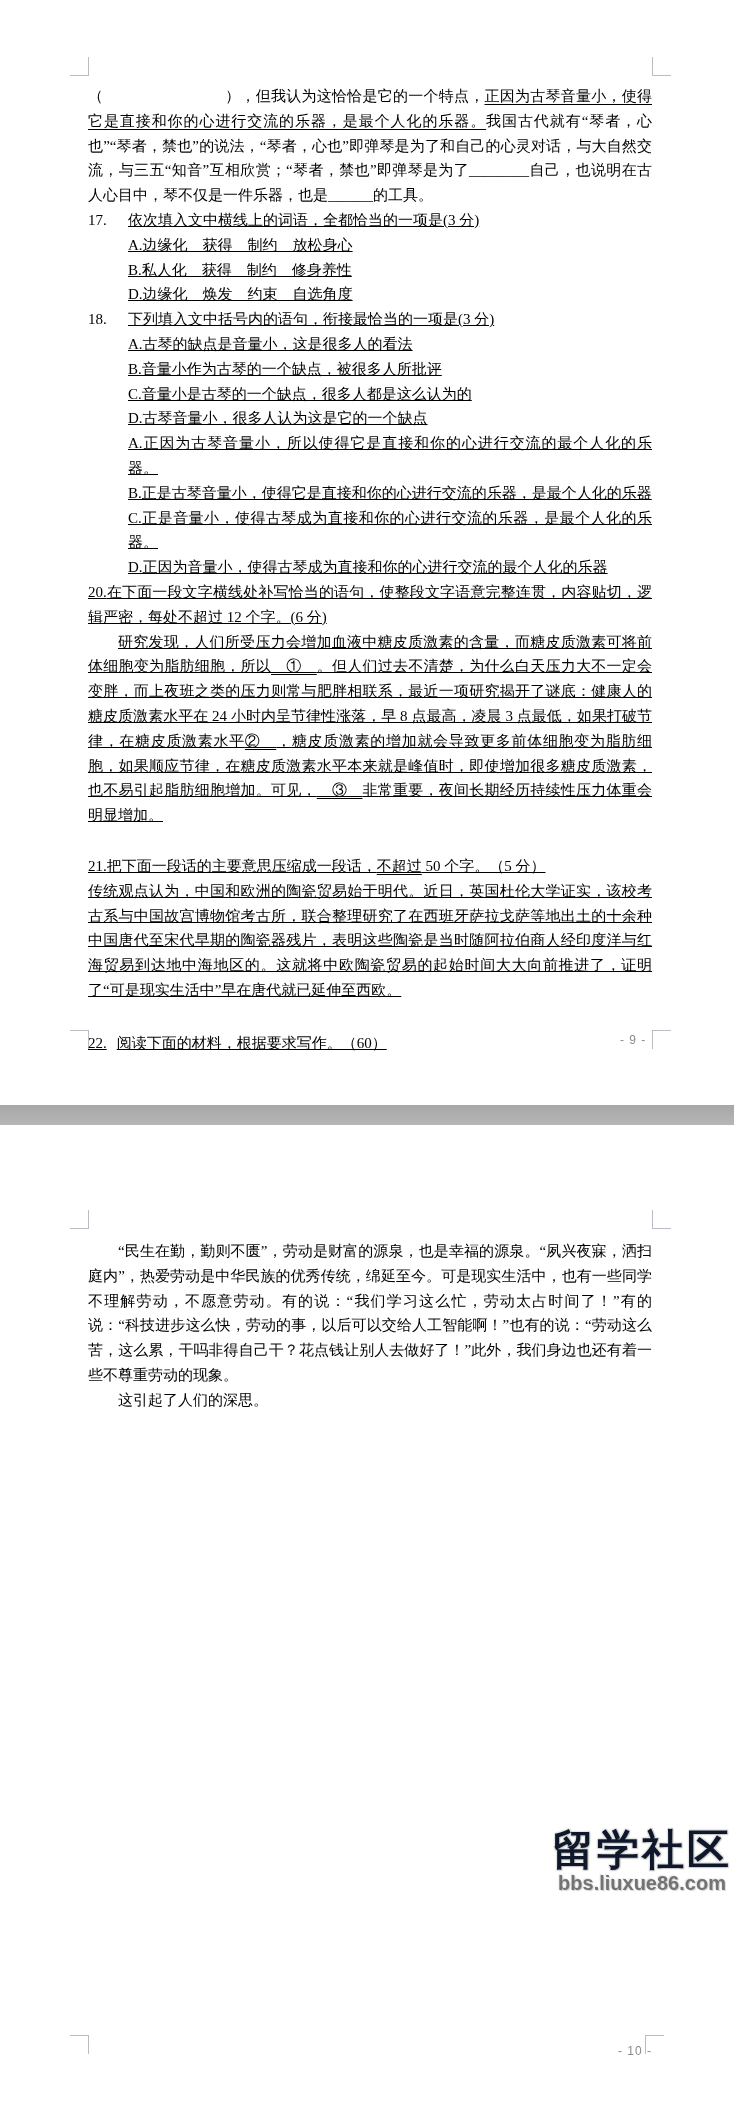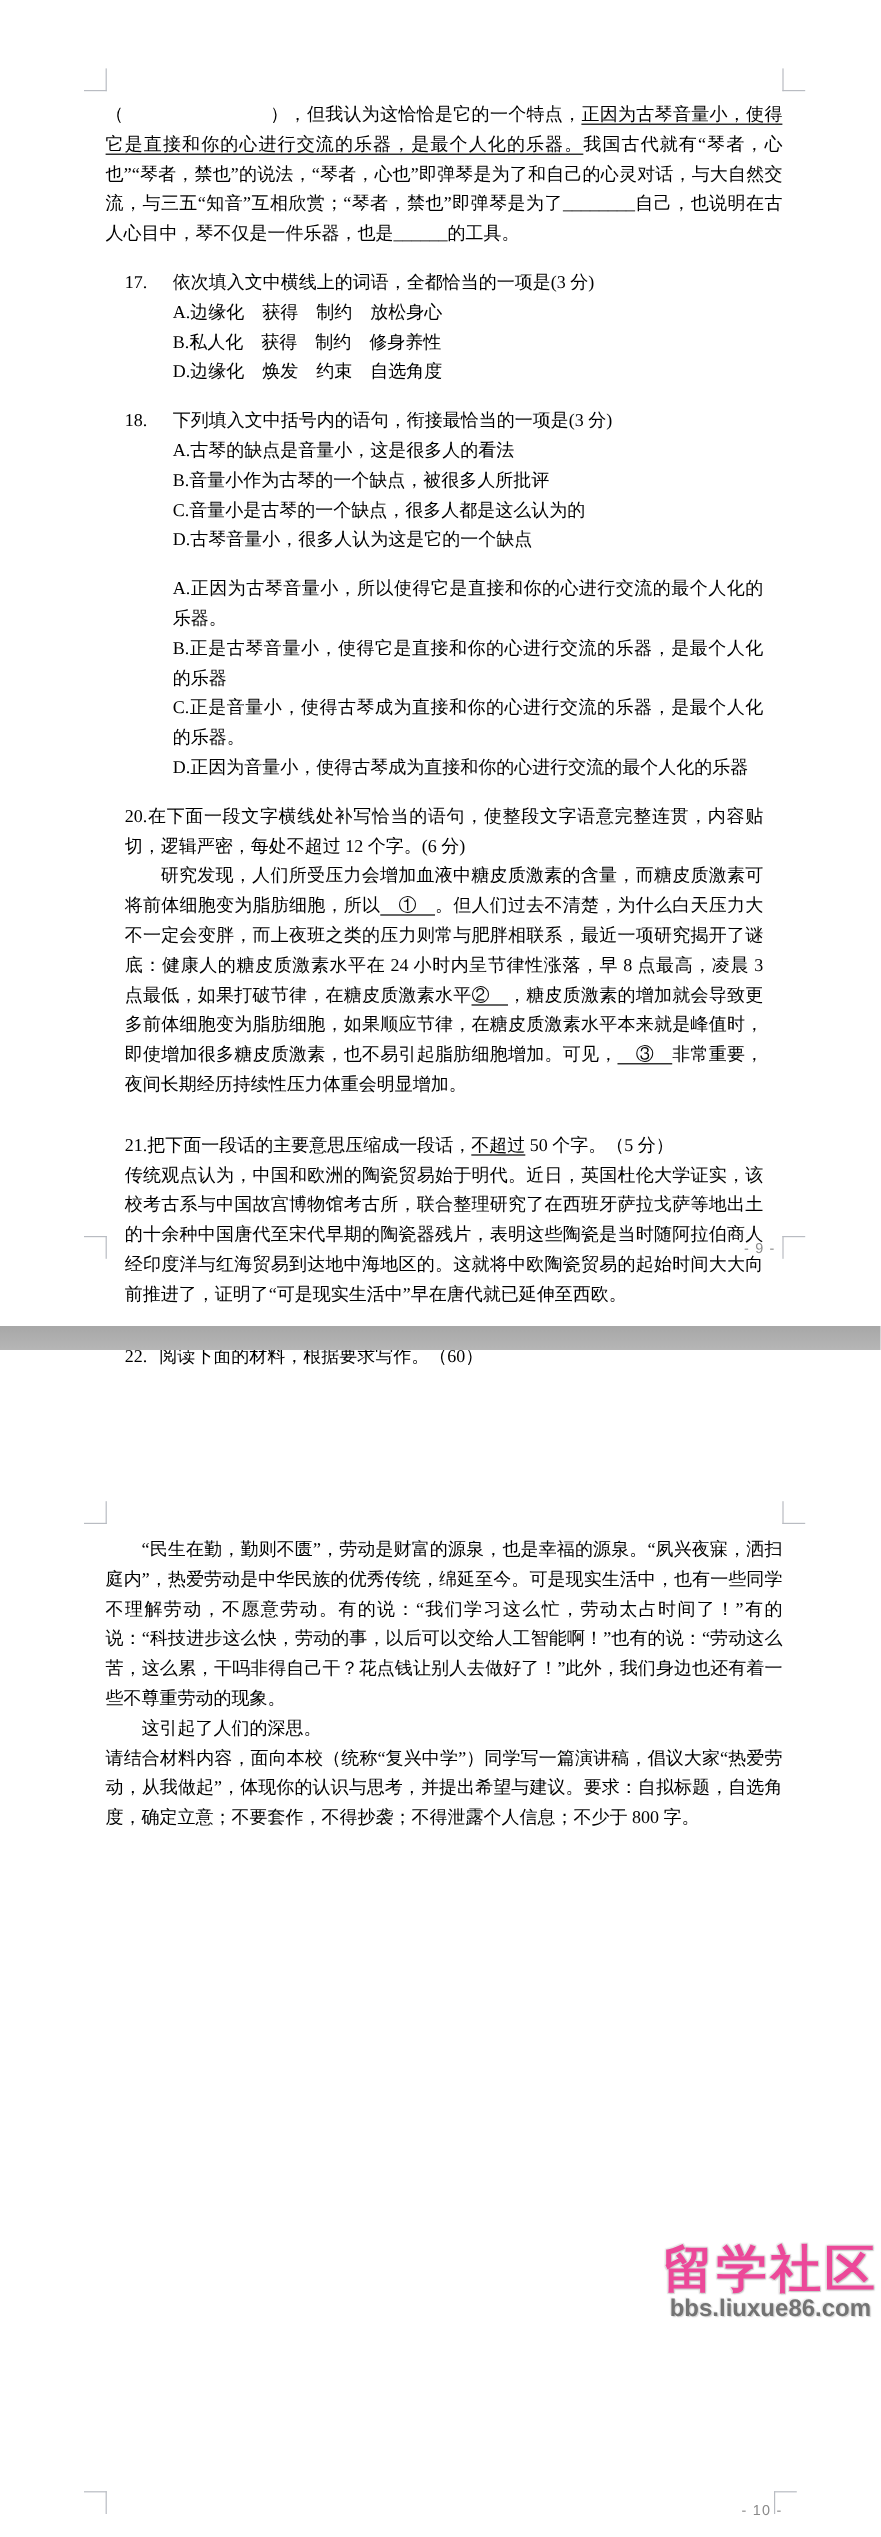--- a/index.html
+++ b/index.html
@@ -4,32 +4,32 @@
 <style>
   html,body{margin:0;padding:0;background:#ffffff;}
   #screen{
     position:relative;width:734px;height:2114px;margin:0 auto;
     background:#ffffff;overflow:hidden;
     font-family:"Liberation Serif","DejaVu Serif",serif;
     color:#000;font-size:15px;line-height:24.8px;
   }
   .page{position:absolute;left:0;width:734px;background:#fff;}
   .page-1{top:0;height:1105px;}
-  .page-2{top:1166px;height:771px;}
+  .page-2{top:1125px;height:771px;}
   .page-gap{
     position:absolute;left:0;top:1105px;width:734px;height:20px;
     background:linear-gradient(#a7a7a7,#b6b6b6);
   }
   .content{position:absolute;left:88px;right:82px;top:0;text-align:justify;}
   .page-1 .content{top:84px;}
   .page-2 .content{top:114px;}
   p{margin:0;}
   .indent2{text-indent:2em;}
   .u{text-decoration:underline;text-underline-offset:3px;}
-  .qblock{margin:16px;}
+  .qblock{margin:0;text-decoration:underline;}
   .q-gap-lg{margin-top:26px;}
   .q-gap-md{margin-top:28px;}
   .qnum-w{display:inline-block;min-width:40px;}
   .qnum-tight{display:inline;}
   .qnum-sp{display:inline;margin-right:10px;}
   .options{padding-left:40px;}
   .option{margin:0;}
   
   .mark{position:absolute;width:18px;height:18px;border:0 solid #b9bcc2;}
   .mark.tl{border-right-width:1px;border-bottom-width:1px;}
@@ -46,21 +46,21 @@
     font-size:12px;line-height:12px;letter-spacing:1px;
   }
   .pagenum-9{left:620px;top:1034px;}
   .pagenum-10{left:618px;top:920px;}
   .watermark{
     position:absolute;right:2px;bottom:2px;z-index:5;text-align:center;
     font-family:"Liberation Sans","DejaVu Sans",sans-serif;
   }
   .watermark-title{
     font-size:42px;font-weight:bold;line-height:44px;letter-spacing:3px;
-    color:#ec4899;
+    color:#0f172a;
     text-shadow:1px 1px 1px #c9c9c9,-1px -1px 1px #e6e6e6,1px -1px 1px #d7d7d7,-1px 1px 1px #d7d7d7;
   }
   .watermark-url{
     font-size:20px;font-weight:bold;line-height:22px;
     color:#737373;
     text-shadow:1px 1px 1px #d2d2d2,-1px -1px 1px #e9e9e9;
   }
 </style>
 </head>
 <body>
@@ -128,21 +128,20 @@
 
   <div class="page page-2">
     <div class="mark tl p2-tl"></div>
     <div class="mark tr p2-tr"></div>
     <div class="mark bl p2-bl"></div>
     <div class="mark br p2-br"></div>
 
     <div class="content">
       <p class="indent2">“民生在勤，勤则不匮”，劳动是财富的源泉，也是幸福的源泉。“夙兴夜寐，洒扫庭内”，热爱劳动是中华民族的优秀传统，绵延至今。可是现实生活中，也有一些同学不理解劳动，不愿意劳动。有的说：“我们学习这么忙，劳动太占时间了！”有的说：“科技进步这么快，劳动的事，以后可以交给人工智能啊！”也有的说：“劳动这么苦，这么累，干吗非得自己干？花点钱让别人去做好了！”此外，我们身边也还有着一些不尊重劳动的现象。</p>
       <p class="indent2">这引起了人们的深思。</p>
-      <p>请结合材料内容，面向本校（统称“复兴中学”）同学写一篇演讲稿，倡议大家“热爱劳动，从我做起”，体现你的认识与思考，并提出希望与建议。要求：自拟标题，自选角度，确定立意；不要套作，不得抄袭；不得泄露个人信息；不少于 800 字。</p>
     </div>
 
     <div class="pagenum pagenum-10">- 10 -</div>
 
     <div class="watermark">
       <div class="watermark-title">留学社区</div>
       <div class="watermark-url">bbs.liuxue86.com</div>
     </div>
   </div>
 

